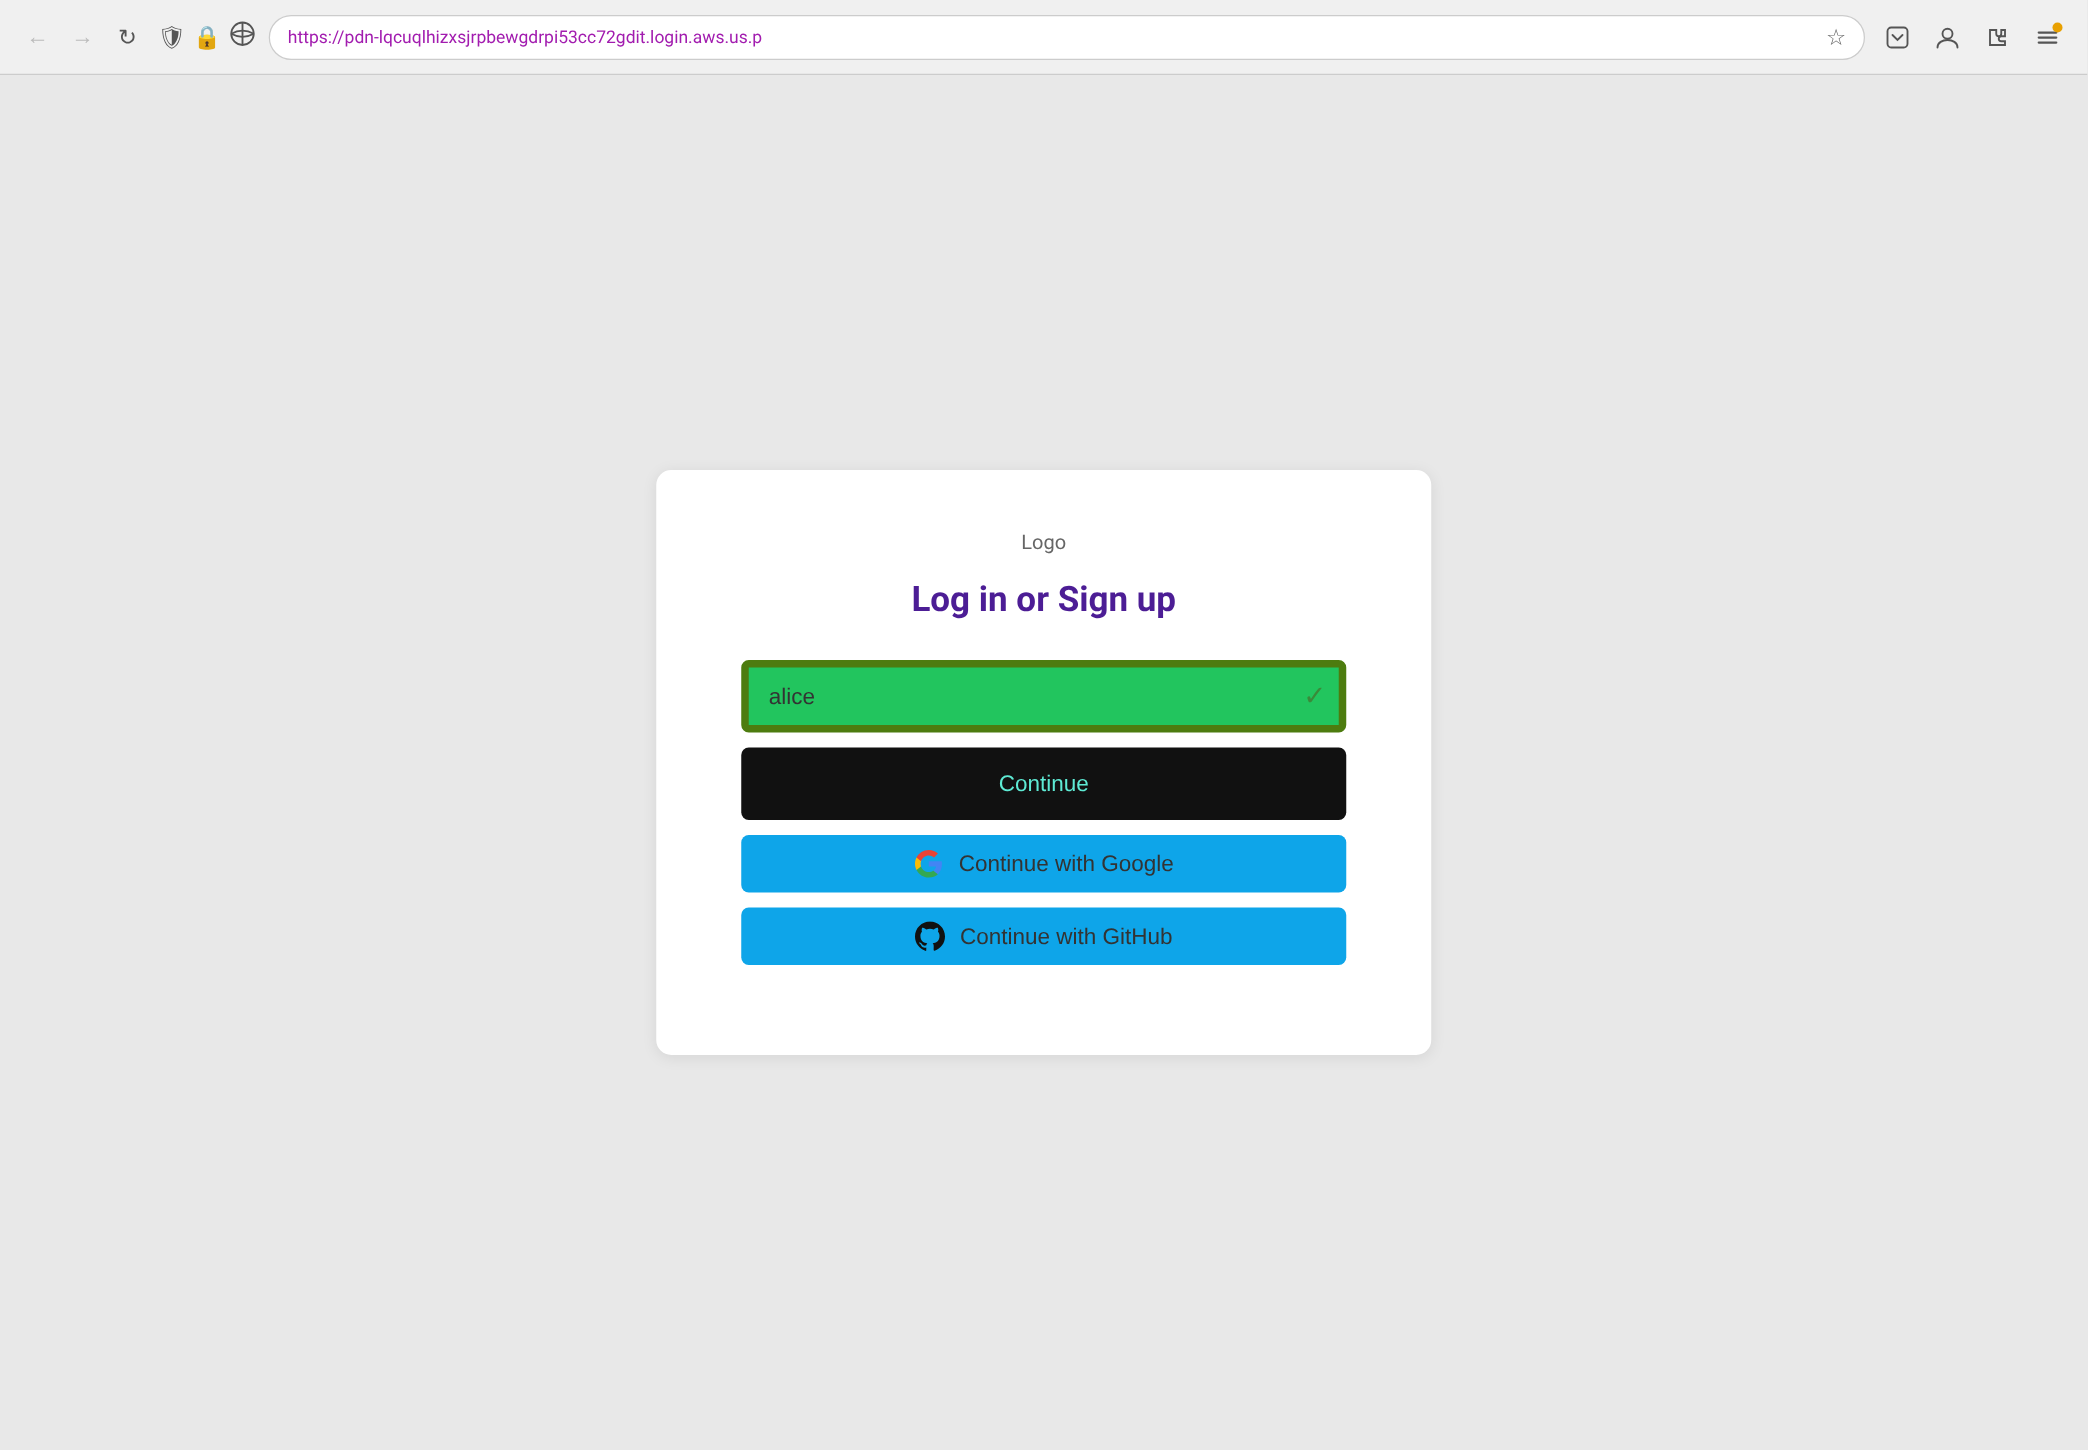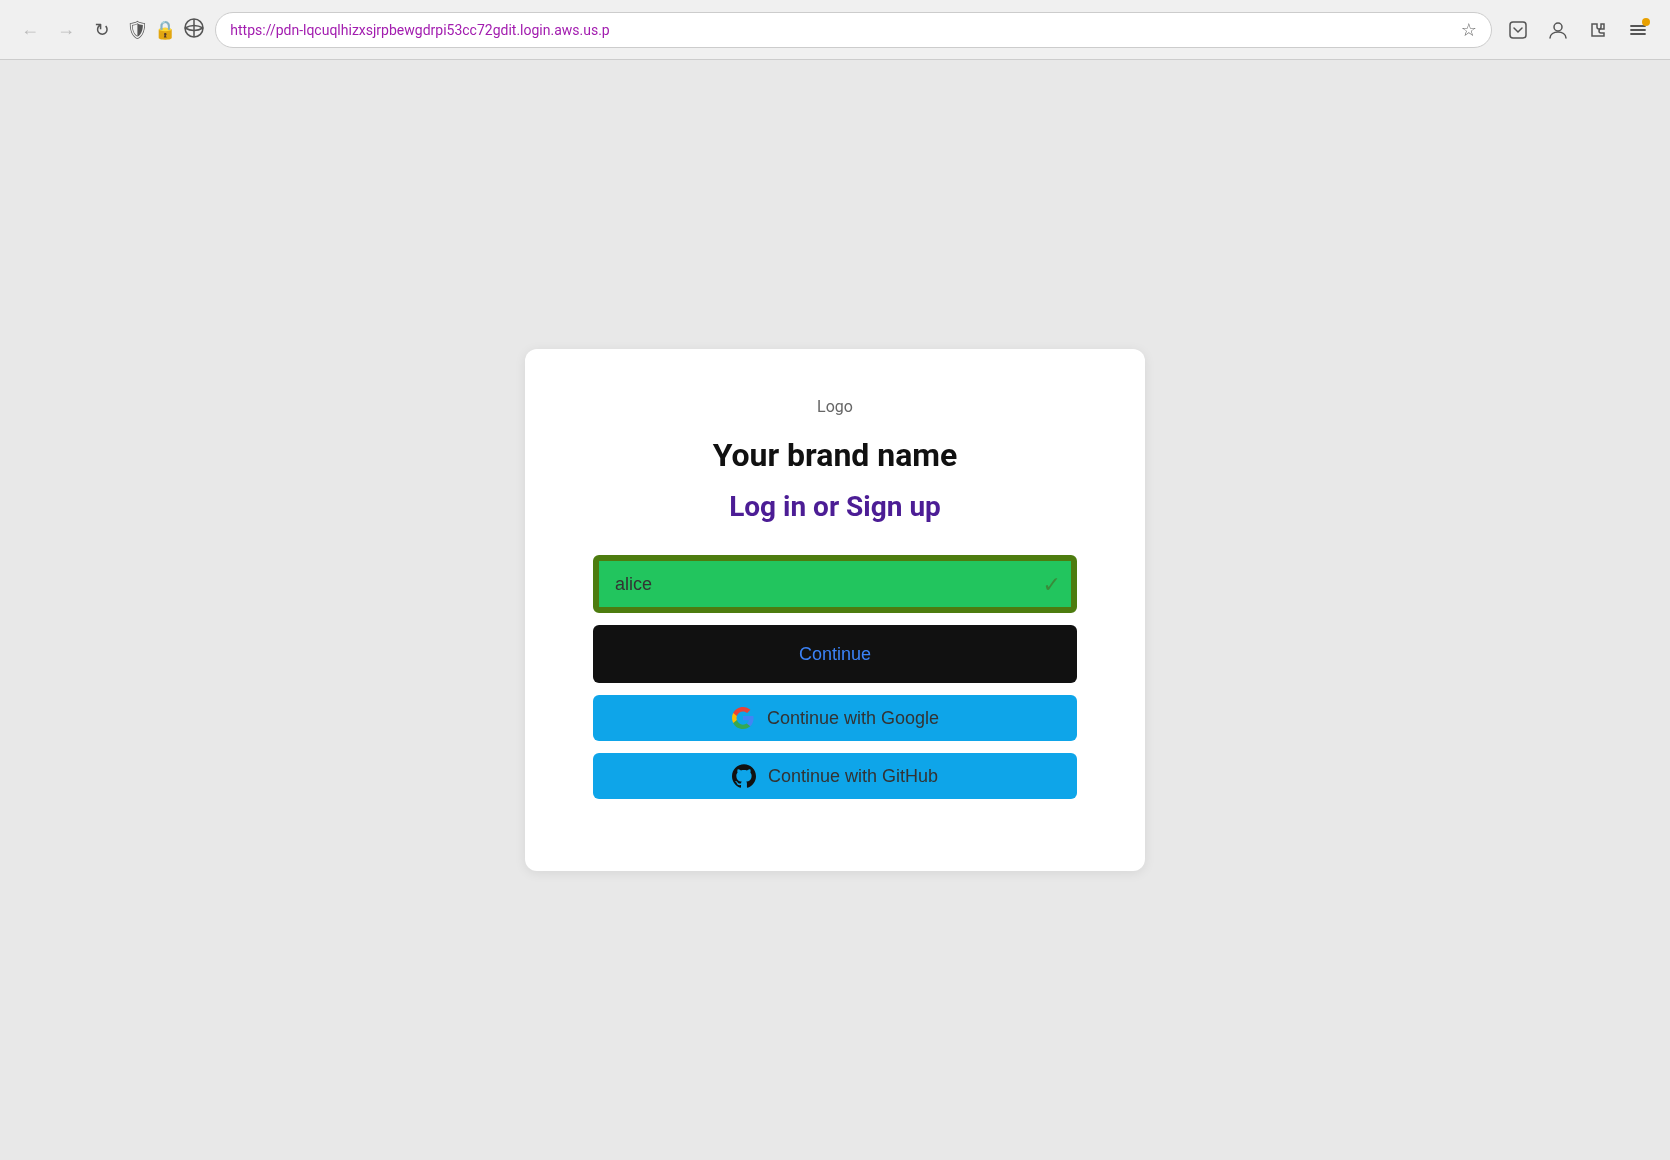--- a/index.html
+++ b/index.html
@@ -190,21 +190,21 @@
       top: 50%;
       transform: translateY(-50%);
       font-size: 22px;
       color: #3a8a3a;
     }
 
     .continue-btn {
       width: 100%;
       height: 58px;
       background: #111;
-      color: #3b82f6;
+      color: #5eead4;
       border: none;
       border-radius: 6px;
       font-size: 18px;
       font-weight: 500;
       cursor: pointer;
       margin-bottom: 12px;
     }
 
     .social-btn {
       width: 100%;
@@ -295,21 +295,20 @@
       <div class="notification-badge"></div>
     </div>
   </div>
 </div>
 
 <div class="page-content">
   <div class="login-card">
 
     <div class="logo-placeholder">Logo</div>
 
-    <h1 class="brand-name">Your brand name</h1>
 
     <h2 class="login-subtitle">Log in or Sign up</h2>
 
     <div class="input-wrapper">
       <input type="text" class="username-input" value="alice" style="">
       <span class="check-icon">✓</span>
     </div>
 
     <button class="continue-btn">
       <span>Continue</span>

